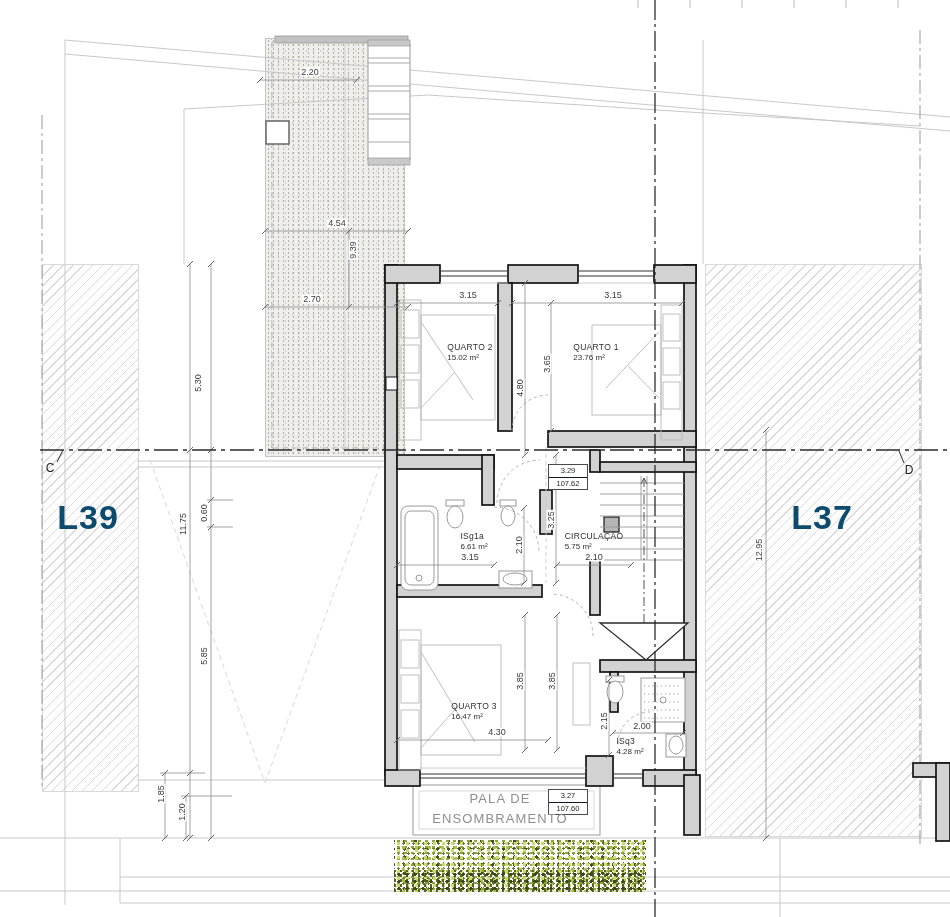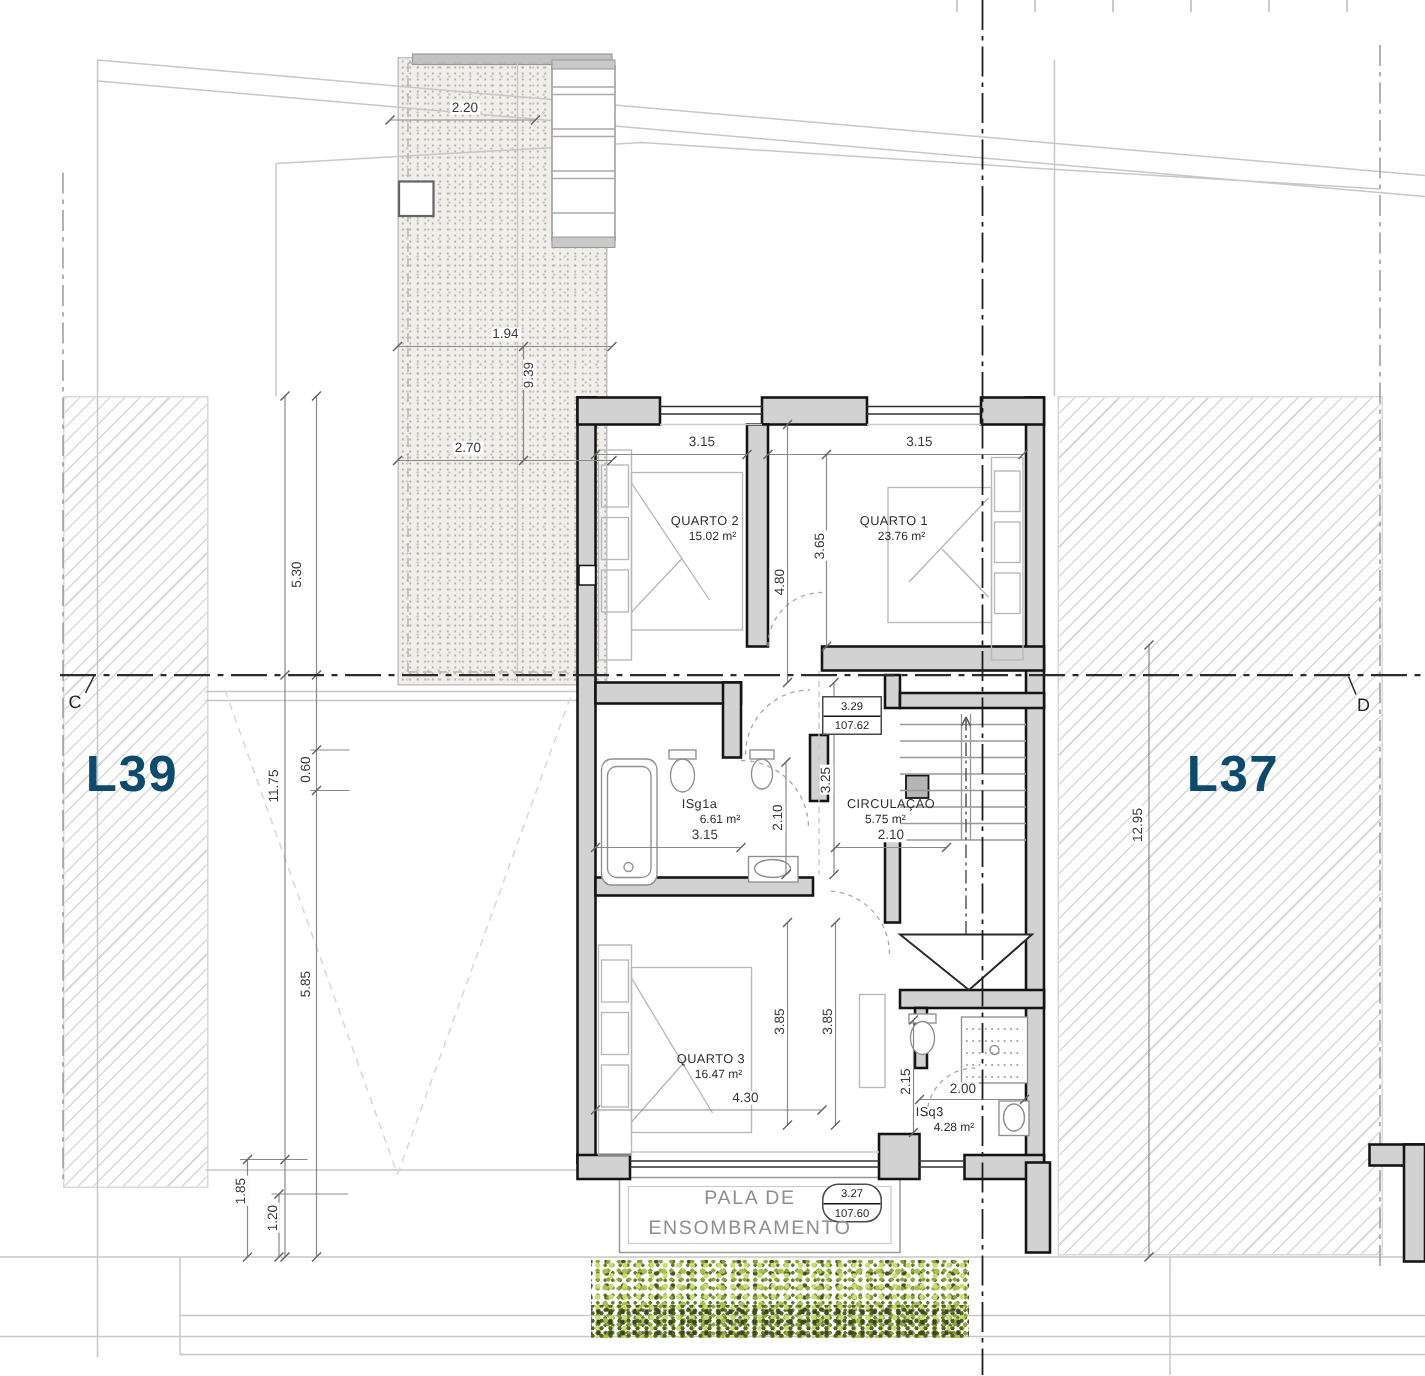--- a/index.html
+++ b/index.html
@@ -28,21 +28,21 @@
                      radial-gradient(circle,#55631f 1.3px,transparent 1.5px);
     background-size:8px 7px,6px 5px;background-position:1px 1px,4px 3px;}
   svg{position:absolute;left:0;top:0;}
   
   .lbl{position:absolute;transform:translate(-50%,-50%);font-size:9px;color:#3a3a3a;
        background:#fff;padding:0 1px;white-space:nowrap;line-height:1;}
   .vert{transform:translate(-50%,-50%) rotate(-90deg);}
   .room{position:absolute;transform:translate(-50%,-50%);color:#2e2e2e;
         background:transparent;white-space:nowrap;line-height:1.25;}
   .room .rn{font-size:8.5px;letter-spacing:.3px;}
-  .room .ra{font-size:8px;margin-left:12px;}
+  .room .ra{font-size:8px;}
   .lot{position:absolute;transform:translate(-50%,-50%);font-size:34px;font-weight:bold;
        color:#0c4a6e;letter-spacing:1px;background:transparent;}
   .lvl{position:absolute;width:38px;border:1px solid #4a4a4a;background:#fff;
        font-size:7.5px;text-align:center;color:#1e1e1e;line-height:1;}
   .lvl .r1{padding:2px 0;border-bottom:1px solid #0f172a;}
   .lvl .r2{padding:2px 0;}
   .pala{position:absolute;transform:translate(-50%,-50%);font-size:13px;color:#8f8f8f;
         text-align:center;letter-spacing:1.1px;line-height:1.5;background:transparent;white-space:nowrap;}
   .sec{position:absolute;transform:translate(-50%,-50%);font-size:12px;color:#222;background:transparent;}
 </style>
@@ -244,32 +244,32 @@
   </div>
   <div class="room" style="left:630px;top:746px;">
     <div class="rn">ISq3</div>
     <div class="ra">4.28 m²</div>
   </div>
 
   <div class="lvl" style="left:548px;top:464px;">
     <div class="r1">3.29</div>
     <div class="r2">107.62</div>
   </div>
-  <div class="lvl" style="left:548px;top:789px;border-radius:11px;">
+  <div class="lvl" style="left:548px;top:789px;">
     <div class="r1">3.27</div>
     <div class="r2">107.60</div>
   </div>
 
   <div class="pala" style="left:500px;top:808px;">
     <div>PALA DE</div>
     <div>ENSOMBRAMENTO</div>
   </div>
 
   <div class="lbl" style="left:310px;top:72px;">2.20</div>
-  <div class="lbl" style="left:337px;top:223px;">1.94</div>
+  <div class="lbl" style="left:337px;top:223px;">4.54</div>
   <div class="lbl vert" style="left:353px;top:250px;">9.39</div>
   <div class="lbl" style="left:312px;top:299px;">2.70</div>
 
   <div class="lbl vert" style="left:198px;top:383px;">5.30</div>
   <div class="lbl vert" style="left:183px;top:524px;">11.75</div>
   <div class="lbl vert" style="left:204px;top:513px;">0.60</div>
   <div class="lbl vert" style="left:204px;top:656px;">5.85</div>
   <div class="lbl vert" style="left:161px;top:794px;">1.85</div>
   <div class="lbl vert" style="left:182px;top:812px;">1.20</div>
 

